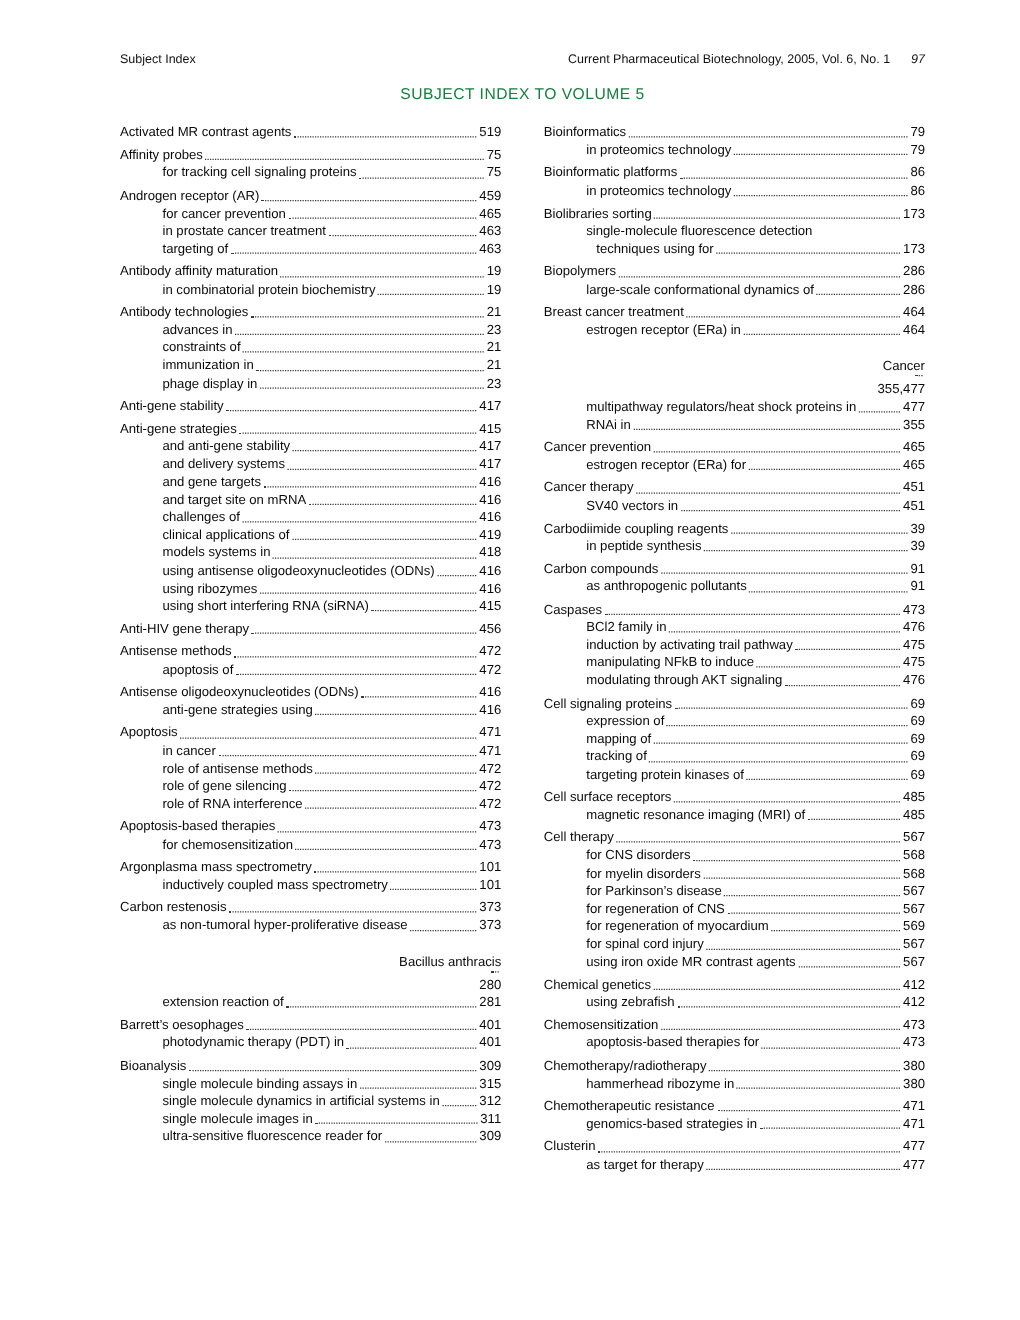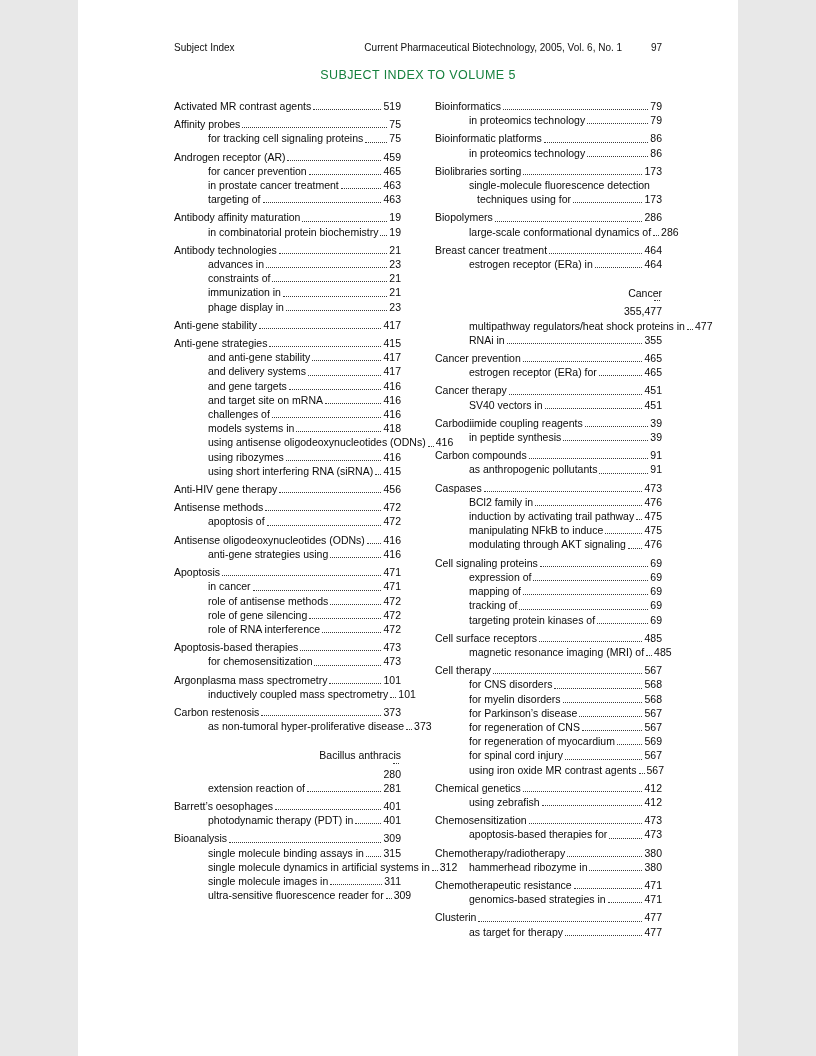--- a/index.html
+++ b/index.html
@@ -1,36 +1,36 @@
 <!DOCTYPE html>
 <html><head>
 <meta charset="utf-8">
 <style>
   html, body { margin: 0; padding: 0; background: #e8e8e8; }
   .sheet {
     position: relative;
-    width: 660px;
+    width: 816px;
     height: 1056px;
     margin: 0 auto;
     background: #ffffff;
     box-sizing: border-box;
     padding: 42px 76px 40px 96px;
     font-family: "Liberation Sans", "DejaVu Sans", sans-serif;
     color: #0a0a0a;
     overflow: hidden;
   }
   .page-header {
     display: flex;
     justify-content: space-between;
     align-items: baseline;
     font-size: 10px;
     color: #111;
   }
   .hdr-right { white-space: nowrap; }
-  .hdr-page { margin-left: 26px; }
+  .hdr-page { margin-left: 14px; font-style: italic; }
   .index-title {
     font-size: 12.5px;
     font-weight: normal;
     text-align: center;
     letter-spacing: 0.4px;
     margin: 15px 0 17px 0;
     color: #15803d;
   }
   .columns {
     display: flex;
@@ -177,20 +177,25 @@
           <span class="label">and target site on mRNA</span>
           <span class="dots"></span>
           <span class="pageno">416</span>
         </div>
         <div class="entry indent-1">
           <span class="label">challenges of</span>
           <span class="dots"></span>
           <span class="pageno">416</span>
         </div>
         <div class="entry indent-1">
+          <span class="label">clinical applications of</span>
+          <span class="dots"></span>
+          <span class="pageno">419</span>
+        </div>
+        <div class="entry indent-1">
           <span class="label">models systems in</span>
           <span class="dots"></span>
           <span class="pageno">418</span>
         </div>
         <div class="entry indent-1">
           <span class="label">using antisense oligodeoxynucleotides (ODNs)</span>
           <span class="dots"></span>
           <span class="pageno">416</span>
         </div>
         <div class="entry indent-1">

